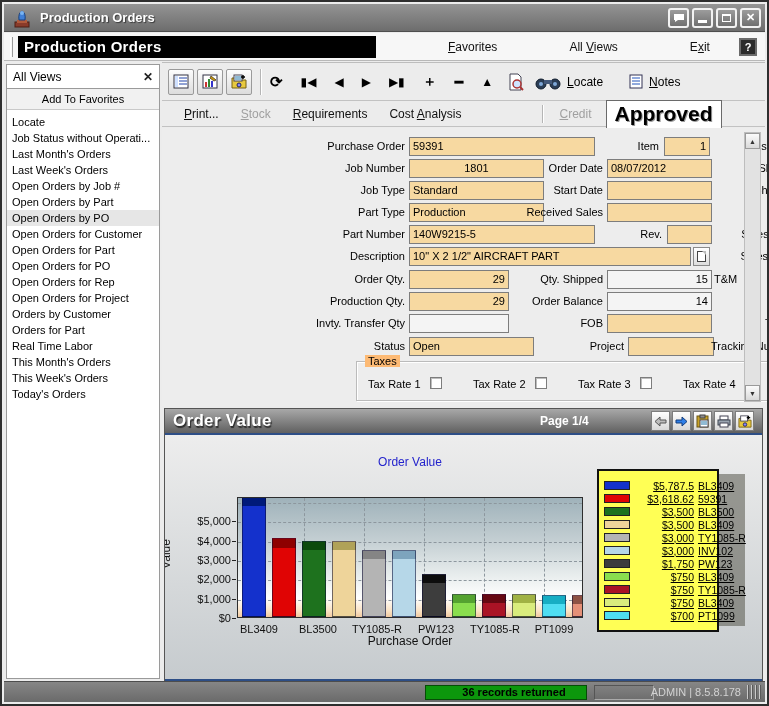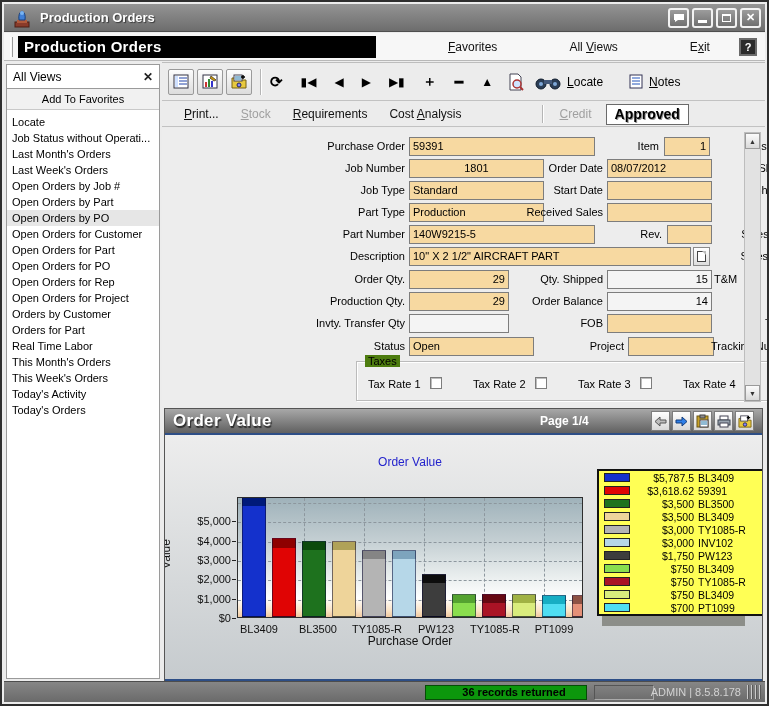--- a/index.html
+++ b/index.html
@@ -38,37 +38,37 @@
   .nav{display:flex;align-items:center;gap:18px;}
   .nav span{font-size:12px;}
   .tool-label{font-size:12px;margin-left:6px;}
   .tool-label u{text-decoration:underline;}
   
   .tabrow{position:absolute;left:0;top:39px;right:0;height:25px;border-bottom:1px solid #c2c2c2;display:flex;align-items:center;font-size:12px;}
   .tab{margin-left:22px;color:#111;}
   .tab u{text-decoration:underline;}
   .tab.disabled{color:#a0a0a0;}
   .tabsep{width:2px;height:18px;border-left:1px solid #b5b5b5;border-right:1px solid #fff;margin-left:80px;}
-  .approved-box{margin-left:14px;background:#fff;border:1px solid #6a6a6a;padding:1px 8px 2px 8px;font-size:14px;font-weight:bold;color:#000;text-shadow:1px 1px 0 #9a9a9a;}
+  .approved-box{margin-left:14px;background:#fff;border:1px solid #6a6a6a;padding:1px 8px 2px 8px;font-size:21px;font-weight:bold;color:#000;text-shadow:1px 1px 0 #9a9a9a;}
   
   .formarea{position:absolute;left:0;top:65px;right:0;height:278px;background:#ededed;}
   .lab{position:absolute;font-size:11px;color:#000;text-align:right;white-space:nowrap;}
   .c1{left:148px;width:95px;}
   .c2{left:341px;width:100px;}
   .c3{left:365px;width:268px;}
   .box{position:absolute;height:19px;background:#f7d9a1;border:1px solid #7d7d7d;font-size:11px;padding:2px 3px 0 3px;white-space:nowrap;overflow:hidden;}
   .box.ro{background:#f4f4f4;}
   .box.ra{text-align:right;}
   .box.ctr{text-align:center;}
   .docbtn{position:absolute;width:17px;height:19px;border:1px solid #8a8a8a;background:linear-gradient(#fff,#ddd);display:flex;align-items:center;justify-content:center;}
   .page{width:9px;height:11px;background:#fff;border:1px solid #444;position:relative;}
   .page:after{content:"";position:absolute;right:-1px;top:-1px;border-style:solid;border-width:0 4px 4px 0;border-color:transparent #bbb transparent transparent;}
   .cb{position:absolute;width:12px;height:12px;background:#fff;border:1px solid #7d7d7d;box-shadow:inset 1px 1px 0 #bdbdbd;}
   .taxbox{position:absolute;left:194px;top:233px;width:551px;height:40px;border:1px solid #bbb;box-shadow:inset 1px 1px 0 #fff, 1px 1px 0 #fff;}
-  .taxbox legend, .tax-legend{position:absolute;top:-7px;left:8px;background:#4d7c0f;font-size:11px;padding:0 3px;}
+  .taxbox legend, .tax-legend{position:absolute;top:-7px;left:8px;background:#fdba74;font-size:11px;padding:0 3px;}
   .taxitem{position:absolute;top:16px;font-size:11px;}
   
   .fsb{position:absolute;right:4px;top:4px;width:17px;height:270px;background:#e2e2e2;border:1px solid #bdbdbd;}
   .fsb .arr{position:absolute;left:0;width:15px;height:16px;background:linear-gradient(#fbfbfb,#d9d9d9);border:1px solid #9a9a9a;font-size:7px;display:flex;align-items:center;justify-content:center;color:#333;}
   
   .chartpanel{position:absolute;left:2px;top:345px;right:2px;height:276px;border:1px solid #555;}
   .chart-head{height:26px;background:linear-gradient(#a8a8a8,#606060);display:flex;align-items:center;border-bottom:2px solid #2d4e86;}
   .chart-title{color:#fff;font-weight:bold;font-size:17px;margin-left:8px;text-shadow:1px 2px 1px #2c2c2c;letter-spacing:.3px;}
   .chart-page{color:#fff;font-weight:bold;font-size:12px;position:absolute;left:375px;}
   .chbtns{margin-left:auto;display:flex;gap:2px;margin-right:8px;}
@@ -79,21 +79,21 @@
   .vgrid{position:absolute;top:0;height:100%;border-left:1px dashed #8d979e;}
   .bar{position:absolute;bottom:0;width:24px;border:1px solid rgba(10,10,50,.55);}
   .ytick{position:absolute;width:46px;text-align:right;font-size:11px;color:#111;}
   .ymark{position:absolute;width:4px;border-top:1px solid #222;}
   .xtick{position:absolute;width:70px;text-align:center;font-size:11px;color:#111;}
   .axis-x{position:absolute;left:72px;width:346px;text-align:center;top:199px;font-size:12px;color:#111;}
   .axis-y{position:absolute;left:-14px;top:112px;font-size:12px;color:#111;transform:rotate(-90deg);}
   .plot-title{position:absolute;left:72px;width:346px;text-align:center;top:20px;font-size:12px;color:#2323cc;}
   .legend-wrap{position:absolute;left:432px;top:34px;}
   .legend-shadow{position:absolute;left:5px;top:5px;width:143px;height:152px;background:#55554a;opacity:.55;}
-  .legend{position:relative;width:171px;background:#ffff55;border:2px solid #111;padding:0 5px;}
+  .legend{position:relative;width:122px;background:#ffff55;border:2px solid #111;padding:8px 5px;text-decoration:underline;}
   .lrow{display:flex;align-items:center;height:13px;}
   .lsw{width:26px;height:9px;border:1px solid #222;margin-right:4px;flex:none;}
   .lval{width:60px;text-align:right;font-size:10.5px;flex:none;}
   .lname{font-size:10.5px;margin-left:4px;white-space:nowrap;}
   
   .statusbar{position:absolute;left:2px;right:2px;bottom:2px;height:21px;background:linear-gradient(#868686,#6a6a6a);border-top:1px solid #4d4d4d;}
   .recbox{position:absolute;left:421px;top:3px;width:162px;height:15px;background:#0c970c;border:1px solid #064d06;color:#000;font-size:11px;font-weight:bold;text-align:center;line-height:13px;padding-left:16px;}
   .insetbox{position:absolute;left:590px;top:3px;width:60px;height:15px;border:1px solid #555;border-right-color:#aaa;border-bottom-color:#aaa;}
   .adminlbl{position:absolute;right:24px;top:4px;color:#d2d2d2;font-size:11px;}
   .gripbars{position:absolute;right:4px;top:3px;display:flex;gap:2px;}
@@ -158,21 +158,20 @@
         <div class="sb-item">Open Orders for Customer</div>
         <div class="sb-item">Open Orders for Part</div>
         <div class="sb-item">Open Orders for PO</div>
         <div class="sb-item">Open Orders for Rep</div>
         <div class="sb-item">Open Orders for Project</div>
         <div class="sb-item">Orders by Customer</div>
         <div class="sb-item">Orders for Part</div>
         <div class="sb-item">Real Time Labor</div>
         <div class="sb-item">This Month's Orders</div>
         <div class="sb-item">This Week's Orders</div>
-        <div class="sb-item">Today's Activity</div>
         <div class="sb-item">Today's Orders</div>
       </div>
   </div>
 
   <div class="content">
 
     <div class="toolbar">
       <div class="tbgroup">
         <div class="tbtn">
           <svg width="16" height="15" viewBox="0 0 16 15">

